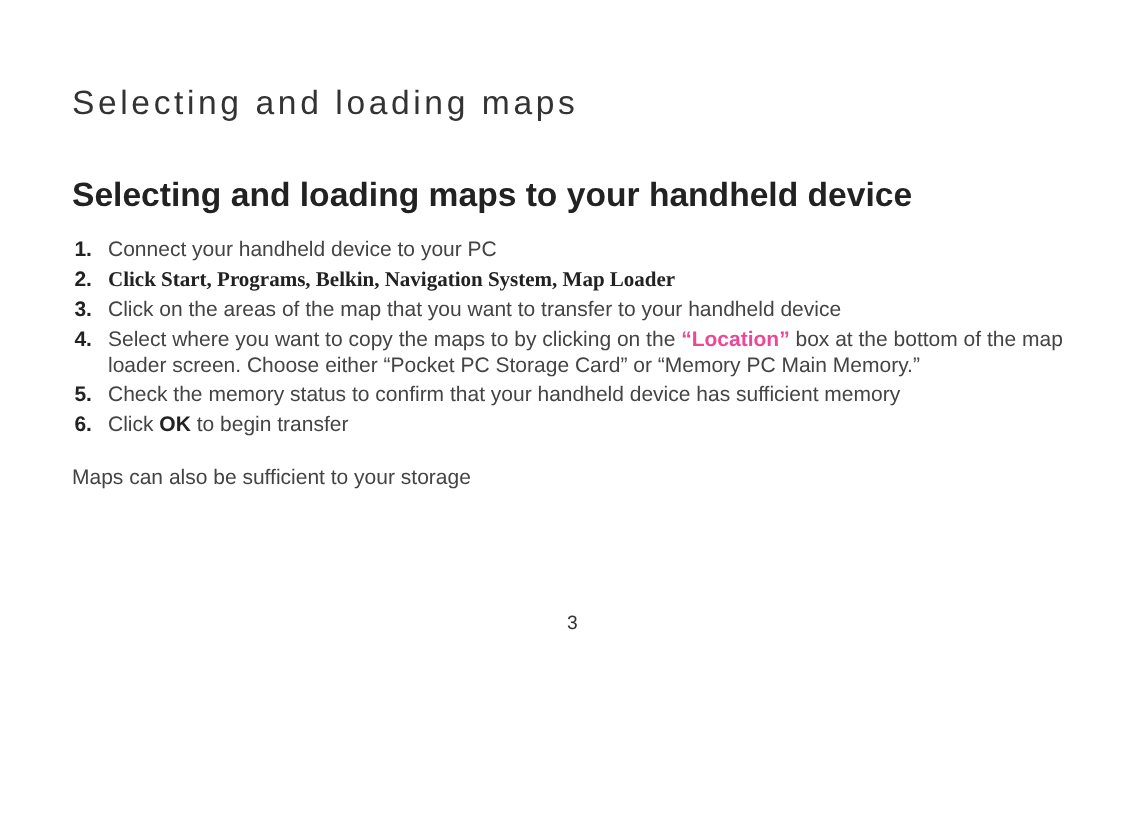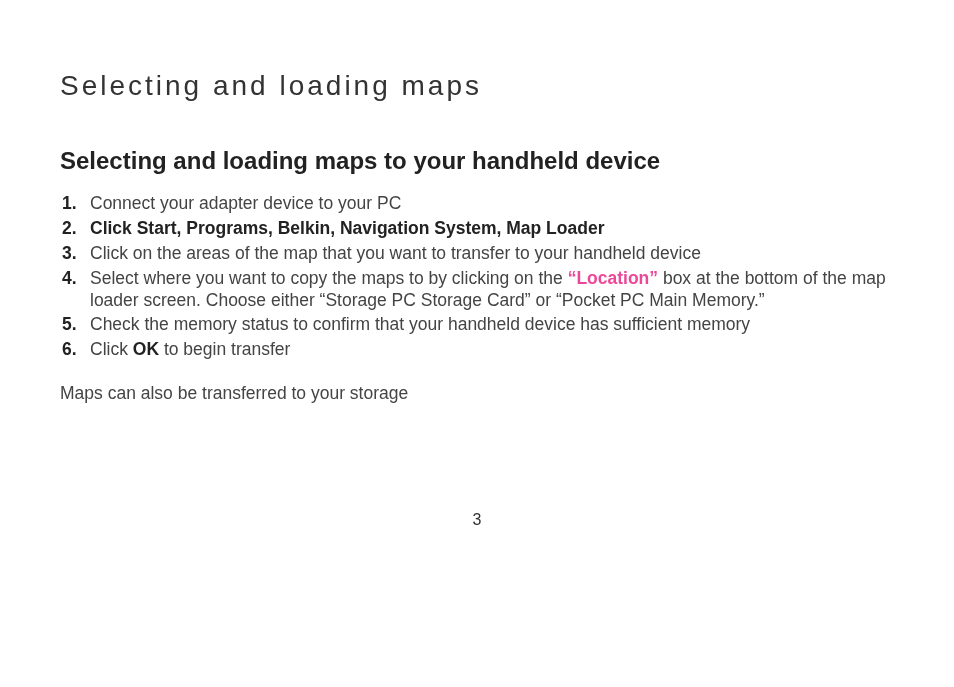--- a/index.html
+++ b/index.html
@@ -19,21 +19,21 @@
     position: relative;
   }
   .title {
     font-size: 28px;
     font-weight: 400;
     letter-spacing: 3px;
     color: #333333;
     margin: 0 0 45px 0;
   }
   .subtitle {
-    font-size: 24px;
+    font-size: 28px;
     font-weight: 700;
     color: #222222;
     margin: 0 0 18px 0;
   }
   ol.steps {
     margin: 0 0 22px 0;
     padding: 0 0 0 30px;
     list-style: none;
     counter-reset: step;
   }
@@ -56,20 +56,21 @@
   .bold {
     font-weight: 700;
     color: #222222;
   }
   .quoted-bold {
     font-weight: 700;
     color: #ec4899;
   }
   .step-sub {
     display: block;
+    font-family: Liberation Serif, serif;
   }
   .note {
     font-size: 17.5px;
     line-height: 1.25;
     color: #444444;
     margin: 0;
   }
   .page-number {
     position: absolute;
     bottom: 24px;
@@ -84,37 +85,37 @@
 <body>
 
 <div class="page">
 
   <h1 class="title">Selecting and loading maps</h1>
 
   <h2 class="subtitle">Selecting and loading maps to your handheld device</h2>
 
   <ol class="steps">
     <li>
-      <span>Connect your adapter device to your PC</span>
+      <span>Connect your handheld device to your PC</span>
     </li>
     <li>
       <span class="step-sub bold">Click Start, Programs, Belkin, Navigation System, Map Loader</span>
     </li>
     <li>
       <span>Click on the areas of the map that you want to transfer to your handheld device</span>
     </li>
     <li>
-      <span>Select where you want to copy the maps to by clicking on the </span><span class="quoted-bold">“Location”</span><span> box at the bottom of the map loader screen. Choose either “Storage PC Storage Card” or “Pocket PC Main Memory.”</span>
+      <span>Select where you want to copy the maps to by clicking on the </span><span class="quoted-bold">“Location”</span><span> box at the bottom of the map loader screen. Choose either “Pocket PC Storage Card” or “Memory PC Main Memory.”</span>
     </li>
     <li>
       <span>Check the memory status to confirm that your handheld device has sufficient memory</span>
     </li>
     <li>
       <span>Click </span><span class="bold">OK</span><span> to begin transfer</span>
     </li>
   </ol>
 
   <p class="note">
-    <span>Maps can also be transferred to your storage</span><br>
+    <span>Maps can also be sufficient to your storage</span><br>
   </p>
 
   <div class="page-number">3</div>
 </div>
 
 </body></html>

